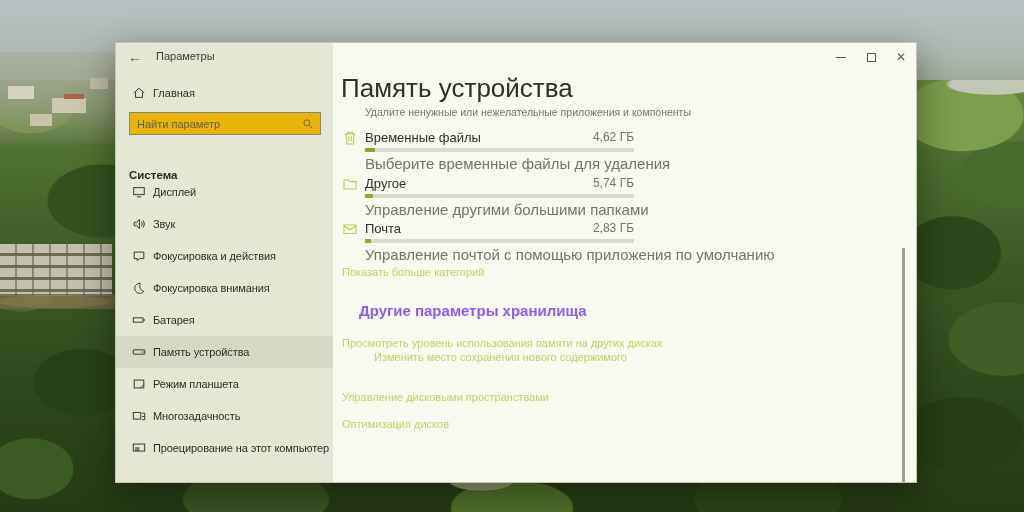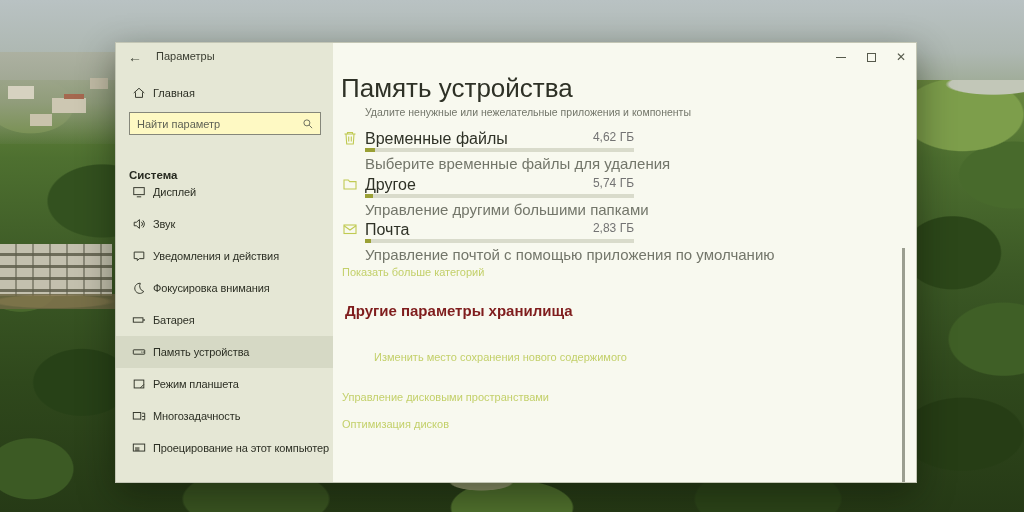--- a/index.html
+++ b/index.html
@@ -59,48 +59,48 @@
   .cap-btn { width:30px; height:28px; display:flex; align-items:center; justify-content:center; color:#565a4c; }
   .glyph-min { width:10px; height:1px; background:#565a4c; display:block; }
   .glyph-max { width:9px; height:9px; border:1px solid #565a4c; display:block; }
   .glyph-close { font-size:12px; line-height:1; color:#565a4c; }
 
   
   .home-row { position:absolute; left:0; top:38px; width:100%; height:26px; }
   .home-row .nav-ic { position:absolute; left:16px; top:5px; }
   .home-row .nav-lb { position:absolute; left:37px; top:6px; font-size:11px; color:#2c2f24; }
   .searchbox { position:absolute; left:13px; top:69px; width:192px; height:23px;
-    background:#fef9c3; border:1px solid #85877a; display:flex; align-items:center; }
+    background:#eab308; border:1px solid #85877a; display:flex; align-items:center; }
   .searchbox input { flex:1; border:0; outline:0; background:transparent; padding:0 4px 0 7px;
     font-size:11px; color:#3c3f34; font-family:"Liberation Sans",sans-serif; }
   .searchbox input::placeholder { color:#5f6256; opacity:1; }
   .search-ic { flex:none; margin-right:6px; color:#5f6256; display:flex; }
   .side-section { position:absolute; left:13px; top:102px; font-size:11.5px; font-weight:bold; color:#272a20;margin-top:24px; }
   .nav { position:absolute; left:0; top:133px; width:100%; }
   .nav-item { position:relative; height:32px; width:100%; }
   .nav-item.selected { background:#d6d9c5; }
   .nav-ic { color:#33362b; display:flex; }
   .nav-item .nav-ic { position:absolute; left:16px; top:9px; }
   .nav-item .nav-lb { position:absolute; left:37px; top:10px; font-size:11px;
     letter-spacing:-0.1px; color:#2c2f24; white-space:nowrap; }
 
   
   .page-title { position:absolute; left:8px; top:30px; font-size:26px; font-weight:300; color:#2e3126; }
   .page-sub { position:absolute; left:32px; top:63px; font-size:10.5px; color:#73766a; }
   .cat-row { position:absolute; left:0; width:100%; }
   .cat-row .cat-ic { position:absolute; left:9px; top:0; color:#c0ca52; display:flex; }
-  .cat-row .cat-lb { position:absolute; left:32px; top:0; font-size:16px; color:#2e3126; }
+  .cat-row .cat-lb { position:absolute; left:32px; top:0; font-size:13px; color:#2e3126; }
   .cat-row .cat-size { position:absolute; left:32px; width:269px; top:0; text-align:right; font-size:12px; color:#737373; }
   .cat-row .bar { position:absolute; left:32px; top:18px; width:269px; height:4px; background:#d9dbcb; }
   .cat-row .bar-fill { height:100%; background:#9aa035; }
   .cat-row .cat-desc { position:absolute; left:32px; top:25px; font-size:15px; color:#73766a; white-space:nowrap; }
   .row-0 { top:87px; } .row-1 { top:133px; } .row-2 { top:178px; }
   .link { font-size:11px; color:#c3d06a; white-space:nowrap; }
   .show-more { position:absolute; left:9px; top:223px; }
-  .other-title { position:absolute; left:12px; top:259px; font-size:15px; font-weight:600; color:#7f1d1d; }
+  .other-title { position:absolute; left:26px; top:259px; font-size:15px; font-weight:600; color:#8b5cf6; }
   .olink-0 { position:absolute; left:9px; top:294px; }
   .olink-1 { position:absolute; left:9px; top:308px;margin-left:32px; }
   .olink-2 { position:absolute; left:9px; top:348px; }
   .olink-3 { position:absolute; left:9px; top:375px; }
   .scrollbar { position:absolute; right:11px; top:205px; width:3px; height:234px; background:#9b9e90; }
 
   svg { display:block; }
 </style>
 </head>
 <body>
@@ -170,21 +170,21 @@
         </span>
         <span class="nav-lb">Звук</span>
       </div>
 
       <div class="nav-item">
         <span class="nav-ic">
           <svg width="14" height="14" viewBox="0 0 16 16" fill="none" stroke="currentColor" stroke-width="1.1">
             <path d="M2.5 3.5 h11 v7.5 H8.5 L6 13.2 V11 H2.5 z"></path>
           </svg>
         </span>
-        <span class="nav-lb">Уведомления и действия</span>
+        <span class="nav-lb">Фокусировка и действия</span>
       </div>
 
       <div class="nav-item">
         <span class="nav-ic">
           <svg width="14" height="14" viewBox="0 0 16 16" fill="none" stroke="currentColor" stroke-width="1.1">
             <path d="M9.5 2.6 a5.8 5.8 0 1 0 4 9.4 6.6 6.6 0 0 1 -4 -9.4 z"></path>
           </svg>
         </span>
         <span class="nav-lb">Фокусировка внимания</span>
       </div>
@@ -306,19 +306,20 @@
       <div class="bar">
         <div class="bar-fill" style="width: 2.4%;"></div>
       </div>
       <span class="cat-desc">Управление почтой с помощью приложения по умолчанию</span>
     </div>
 
     <a class="link show-more">Показать больше категорий</a>
 
     <div class="other-title">Другие параметры хранилища</div>
 
+    <a class="link olink-0">Просмотреть уровень использования памяти на других дисках</a>
     <a class="link olink-1">Изменить место сохранения нового содержимого</a>
     <a class="link olink-2">Управление дисковыми пространствами</a>
     <a class="link olink-3">Оптимизация дисков</a>
 
     <div class="scrollbar"></div>
   </div>
 </div>
 
 </body></html>

